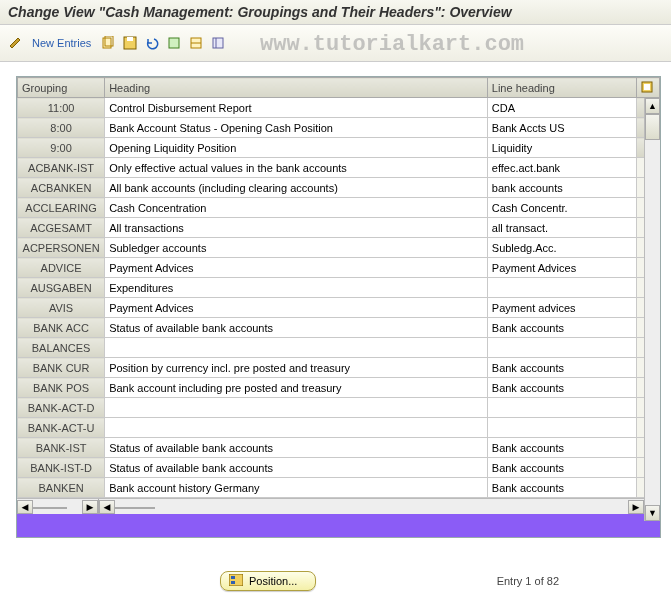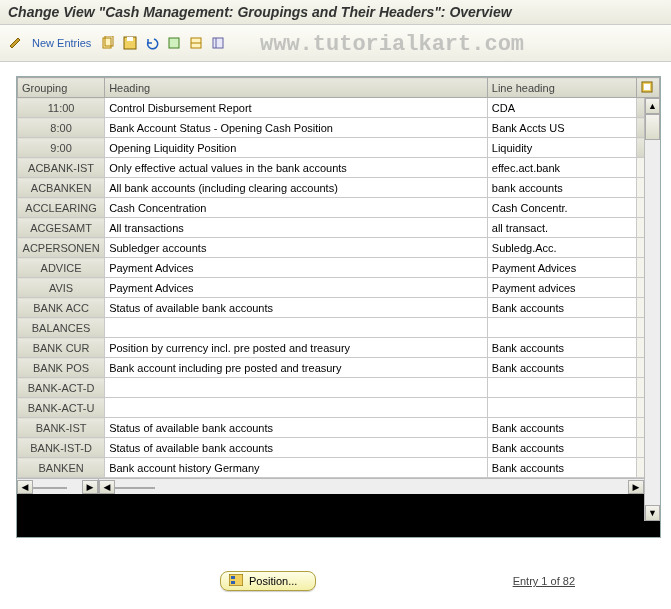--- a/index.html
+++ b/index.html
@@ -53,21 +53,21 @@
     font-size: 22px;
     color: rgba(160,160,160,0.6);
     font-family: "Courier New", monospace;
     pointer-events: none;
     z-index: 50;
     font-weight: bold;
   }
   .table-wrap {
     margin: 14px 10px 4px 16px;
     border: 1px solid #9aa;
-    background: #000000;
+    background: #8b5cf6;
     height: 462px;
     position: relative;
     display: flex;
     flex-direction: column;
   }
   table.grid {
     border-collapse: collapse;
     width: 100%;
     table-layout: fixed;
   }
@@ -160,23 +160,22 @@
     background: linear-gradient(#fefee8,#f4f0a8);
     border:1px solid #b0a040;
     padding: 2px 18px 2px 8px;
     border-radius:8px;
     cursor:pointer;
     display:flex;align-items:center;gap:6px;
     box-shadow: 0 1px 1px rgba(0,0,0,0.2);
   }
   .entry-text {
     position:absolute;
-    right: 96px;
+    right: 112px;
     color:#444;
-    text-decoration:underline;
   }
   .mini-icon { font-size:11px; line-height:1; }
 </style>
 </head>
 <body>
 
 <div class="titlebar">
   <h1>Change View "Cash Management: Groupings and Their Headers": Overview</h1>
 </div>
 
@@ -296,20 +295,26 @@
           <td>Subledg.Acc.</td>
           <td style="background: rgb(244, 244, 236);"></td>
         </tr>
         <tr>
           <td class="rowhead">ADVICE</td>
           <td>Payment Advices</td>
           <td>Payment Advices</td>
           <td style="background: rgb(244, 244, 236);"></td>
         </tr>
         <tr>
+          <td class="rowhead">AUSGABEN</td>
+          <td>Expenditures</td>
+          <td></td>
+          <td style="background: rgb(244, 244, 236);"></td>
+        </tr>
+        <tr>
           <td class="rowhead">AVIS</td>
           <td>Payment Advices</td>
           <td>Payment advices</td>
           <td style="background: rgb(244, 244, 236);"></td>
         </tr>
         <tr>
           <td class="rowhead">BANK ACC</td>
           <td>Status of available bank accounts</td>
           <td>Bank accounts</td>
           <td style="background: rgb(244, 244, 236);"></td>

